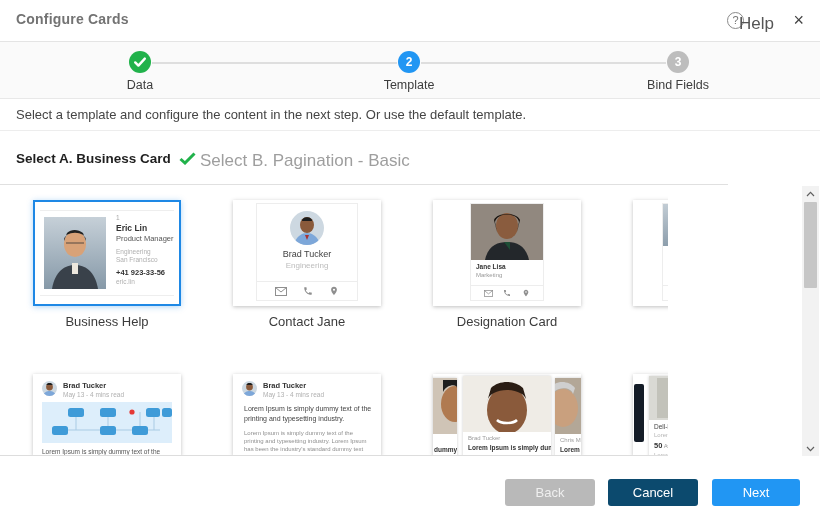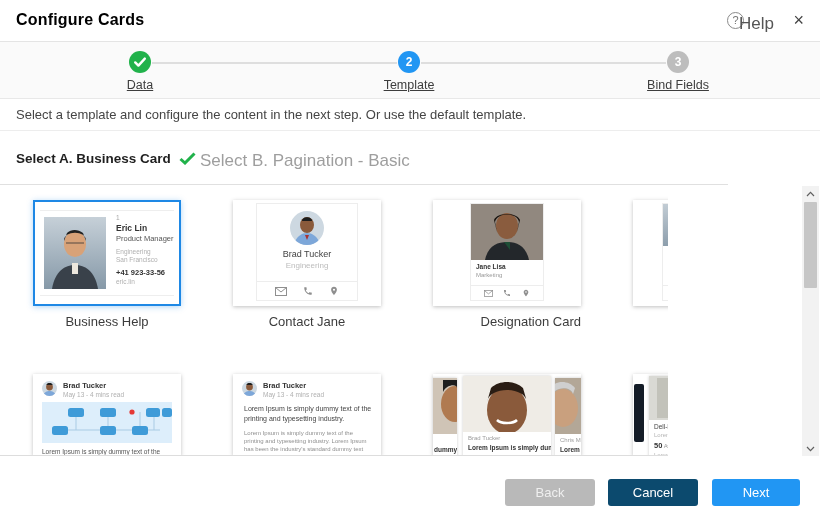--- a/index.html
+++ b/index.html
@@ -1,51 +1,51 @@
 <!DOCTYPE html>
 <html><head>
 <meta charset="utf-8">
 <style>
   * { margin:0; padding:0; box-sizing:border-box; }
   html,body { width:820px; height:524px; background:#fff; font-family:"Liberation Sans", sans-serif; overflow:hidden; position:relative; }
 
   
   .header { position:absolute; top:0; left:0; width:820px; height:42px; background:#fff; border-bottom:1px solid #e4e4e4; }
-  .title { position:absolute; left:16px; top:11px; font-size:16px; font-weight:600; color:#000000; letter-spacing:.2px; }
+  .title { position:absolute; left:16px; top:11px; font-size:14px; font-weight:600; color:#737373; letter-spacing:.2px; }
   .help-icon { position:absolute; right:76px; top:12px; width:17px; height:17px; border:1px solid #8a8a8a; border-radius:50%; color:#757575; font-size:11px; text-align:center; line-height:15px; cursor:pointer; }
   .help-label { position:absolute; right:46px; top:14px; font-size:17px; color:#555; cursor:pointer; }
   .close-icon { position:absolute; right:16px; top:10px; font-size:18px; color:#444; cursor:pointer; line-height:20px; }
 
   
   .stepper { position:absolute; top:42px; left:0; width:820px; height:57px; background:#fafafa; border-bottom:1px solid #e8e8e8; }
   .step-line { position:absolute; top:20px; height:2px; background:#dedede; }
   .line1 { left:152px; width:245px; }
   .line2 { left:421px; width:245px; }
   .step-circle { position:absolute; top:9px; width:22px; height:22px; border-radius:50%; color:#fff; font-size:12px; font-weight:bold; text-align:center; line-height:22px; cursor:pointer; }
   .step-circle.done { left:129px; background:#21b24b; }
   .step-circle.active { left:398px; background:#2196f3; }
   .step-circle.pending { left:667px; background:#bdbdbd; }
-  .step-label { position:absolute; top:36px; width:120px; text-align:center; font-size:12.5px; color:#3d3d3d;text-decoration:underline; }
+  .step-label { position:absolute; top:36px; width:120px; text-align:center; font-size:12.5px; color:#3d3d3d; }
   .sl1 { left:80px; } .sl2 { left:349px; } .sl3 { left:618px; }
 
   
   .instruction-bar { position:absolute; top:99px; left:0; width:820px; height:32px; background:#fff; border-bottom:1px solid #ededed; }
   .instruction { position:absolute; left:16px; top:8px; font-size:13px; color:#454545; }
   .tabs { position:absolute; top:131px; left:0; width:728px; height:54px; background:#fff; border-bottom:1px solid #e0e0e0; }
   .tab-a { position:absolute; left:16px; top:20px; font-size:13.5px; font-weight:bold; color:#1f1f1f; cursor:pointer; }
   .tab-a svg { vertical-align:-2px; margin-left:8px; }
   .tab-b { position:absolute; left:200px; top:20px; font-size:17px; color:#9e9e9e; cursor:pointer; }
 
   
   .gallery { position:absolute; top:185px; left:0; width:668px; height:271px; background:#fff; border-bottom:1px solid #ddd; overflow:hidden; }
   .tile { position:absolute; width:148px; height:106px; background:#fff; box-shadow:0 1px 4px rgba(0,0,0,.25); cursor:pointer; overflow:hidden; }
   .tile.selected { border:2px solid #1e88e5; box-shadow:0 1px 6px rgba(30,136,229,.35); }
   .tile-label { position:absolute; width:148px; top:129px; text-align:center; font-size:13px; color:#3c3c3c; }
   .r1 { top:15px; } .r2 { top:189px; height:82px; }
-  .c1 { left:33px; } .c2 { left:233px; } .c3 { left:433px;text-align:right; } .c4 { left:633px; }
+  .c1 { left:33px; } .c2 { left:233px; } .c3 { left:433px; } .c4 { left:633px; }
 
   
   .bc-inner { position:absolute; left:5px; right:5px; top:8px; bottom:8px; border-top:1px solid #eee; border-bottom:1px solid #eee; }
   .bc-photo { position:absolute; left:4px; top:6px; width:62px; height:72px; }
   .bc-col { position:absolute; left:76px; top:3px; line-height:1.25; }
   .t-xs { font-size:6.5px; color:#a8a8a8; }
   .t-name { font-size:8.5px; font-weight:bold; color:#333; margin-top:1px; }
   .t-role { font-size:7.5px; color:#555; margin-bottom:5px; }
   .t-dim { font-size:6.5px; color:#b0b0b0; }
   .t-phone { font-size:7.5px; font-weight:bold; color:#333; margin-top:4px; }

